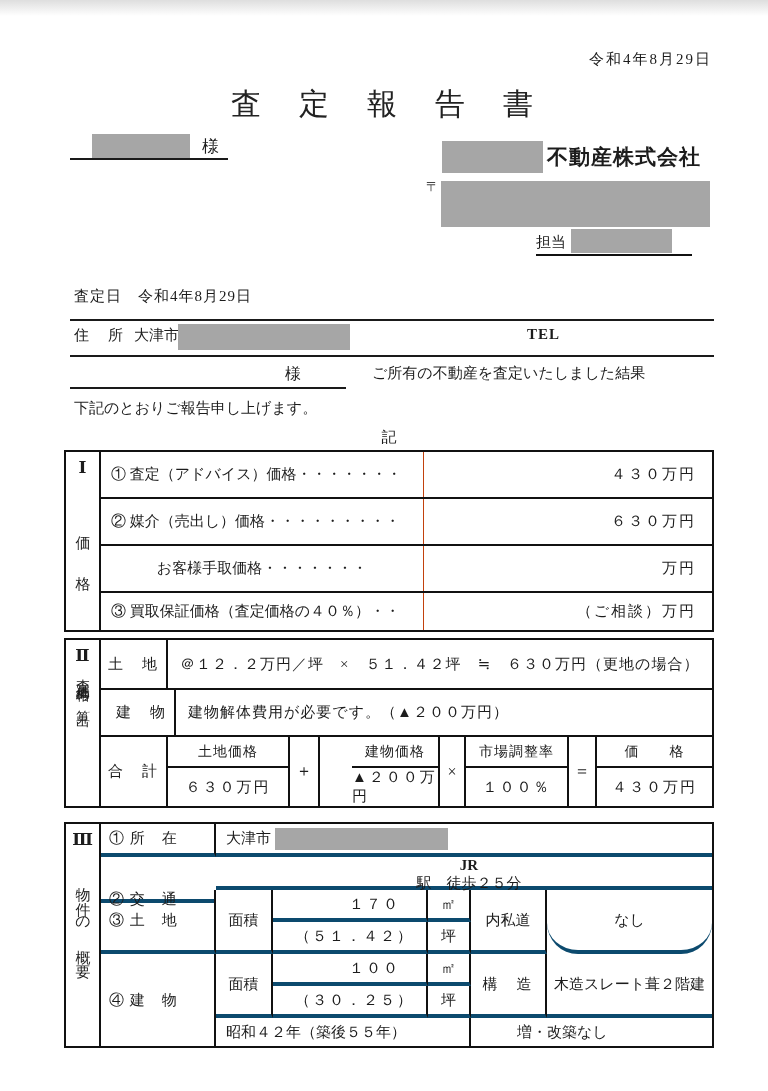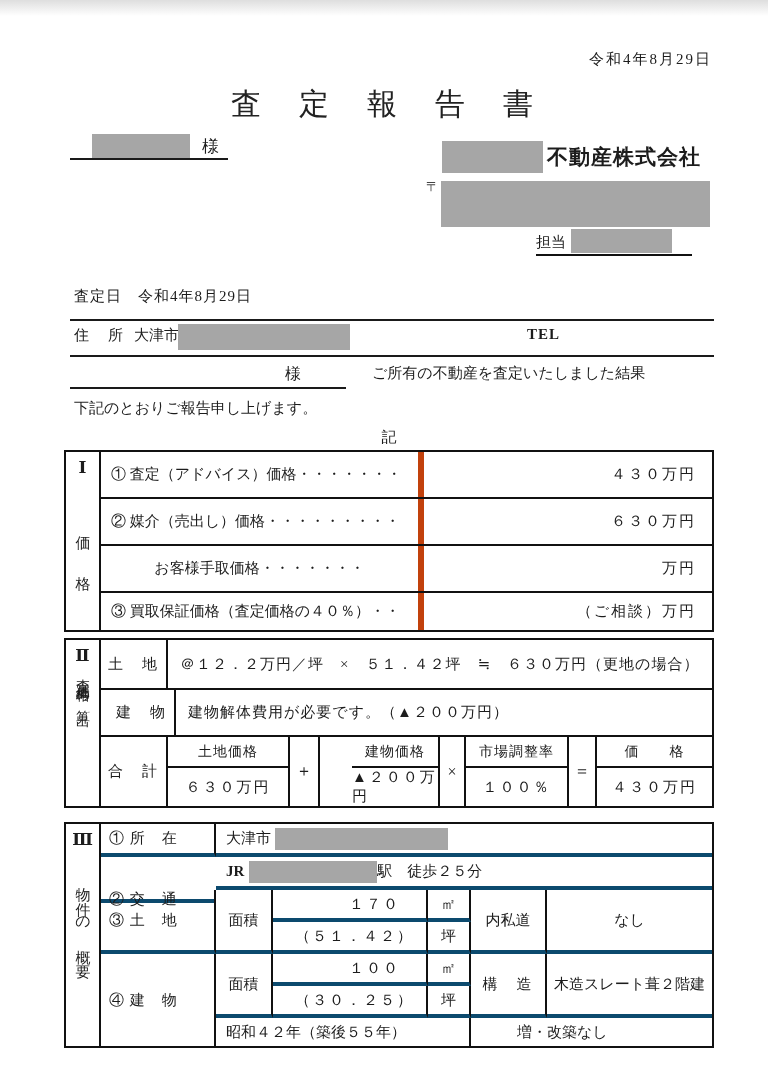--- a/index.html
+++ b/index.html
@@ -49,21 +49,21 @@
   .side{width:33px;border-right:2px solid #111;display:flex;flex-direction:column;
     align-items:center;flex-shrink:0;}
   .side .sec-no{font-size:17px;font-weight:bold;padding-top:5px;}
   .side .sec-title{writing-mode:vertical-rl;font-size:15px;}
   .cell{display:flex;align-items:center;box-sizing:border-box;font-size:15px;}
   
   .t1{top:450px;height:182px;}
   .t1-main{flex:1;display:flex;flex-direction:column;}
   .t1-row{display:flex;height:45px;border-bottom:2px solid #111;flex:0 0 auto;}
   .t1-row:last-child{border-bottom:none;flex:1;}
-  .t1-label{width:323px;border-right:6px solid #c2410c;padding-left:10px;}
+  .t1-label{width:323px;border-right:1px solid #c2410c;padding-left:10px;}
   .t1-label.center{justify-content:center;padding-left:0;}
   .t1-value{flex:1;justify-content:flex-end;padding-right:16px;letter-spacing:2px;}
   .t1 .sec-title{letter-spacing:40px;margin-top:46px;}
   
   .t2{top:638px;height:170px;}
   .t2 .sec-title{font-size:14px;letter-spacing:3px;margin-top:2px;}
   .t2-main{flex:1;display:flex;flex-direction:column;}
   .t2-row{display:flex;border-bottom:2px solid #111;}
   .t2-row:last-child{border-bottom:none;flex:1;}
   .t2-r1{height:52px;}
@@ -209,34 +209,34 @@
   </div>
   <div class="t3-grid">
 
     <div class="g lab" style="grid-row:1;grid-column:1;">① 所　在</div>
     <div class="g cont no-br" style="grid-row:1;grid-column:2/7;">
       <span>大津市</span>
       <span class="r-inline" style="width:173px;height:22px;margin-left:4px;"></span>
     </div>
 
     <div class="g lab" style="grid-row:2;grid-column:1;margin-top:42px;">② 交　通</div>
-    <div class="g cont no-br" style="grid-row:2;grid-column:2/7;">
+    <div class="g cont no-br" style="grid-row:2;grid-column:2/7;flex-direction:column;">
       <span class="bold">JR</span>
       <span class="r-inline" style="width:128px;height:22px;margin-left:5px;"></span>
       <span>駅　徒歩２５分</span>
     </div>
 
     <div class="g lab" style="grid-row:3/5;grid-column:1;">③ 土　地</div>
     <div class="g ctr" style="grid-row:3/5;grid-column:2;">面積</div>
     <div class="g num m2" style="grid-row:3;grid-column:3;">１７０</div>
     <div class="g ctr" style="grid-row:3;grid-column:4;">㎡</div>
     <div class="g num tsu" style="grid-row:4;grid-column:3;">（５１．４２）</div>
     <div class="g ctr" style="grid-row:4;grid-column:4;">坪</div>
     <div class="g ctr" style="grid-row:3/5;grid-column:5;">内私道</div>
-    <div class="g ctr no-br" style="grid-row:3/5;grid-column:6;">なし</div>
+    <div class="g ctr no-br" style="grid-row:3/5;grid-column:6;border-radius:31px;">なし</div>
 
     <div class="g lab no-bb" style="grid-row:5/8;grid-column:1;">④ 建　物</div>
     <div class="g ctr" style="grid-row:5/7;grid-column:2;">面積</div>
     <div class="g num m2" style="grid-row:5;grid-column:3;">１００</div>
     <div class="g ctr" style="grid-row:5;grid-column:4;">㎡</div>
     <div class="g num tsu" style="grid-row:6;grid-column:3;">（３０．２５）</div>
     <div class="g ctr" style="grid-row:6;grid-column:4;">坪</div>
     <div class="g ctr" style="grid-row:5/7;grid-column:5;letter-spacing:2px;">構　造</div>
     <div class="g ctr no-br" style="grid-row:5/7;grid-column:6;">木造スレート葺２階建</div>
     <div class="g cont no-bb" style="grid-row:7;grid-column:2/5;">昭和４２年（築後５５年）</div>

